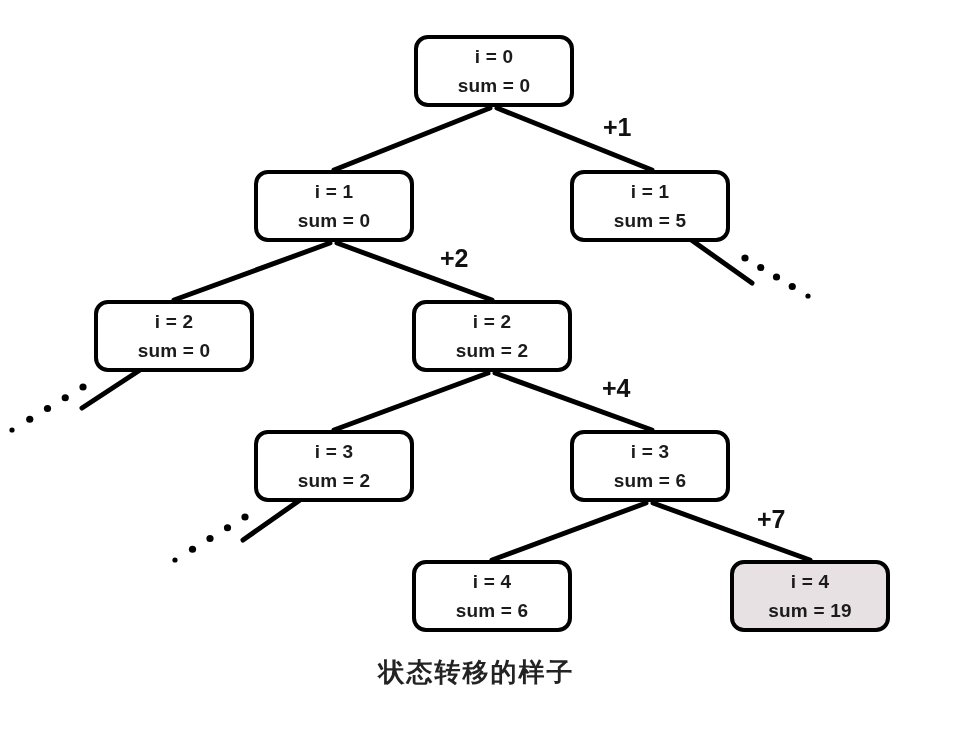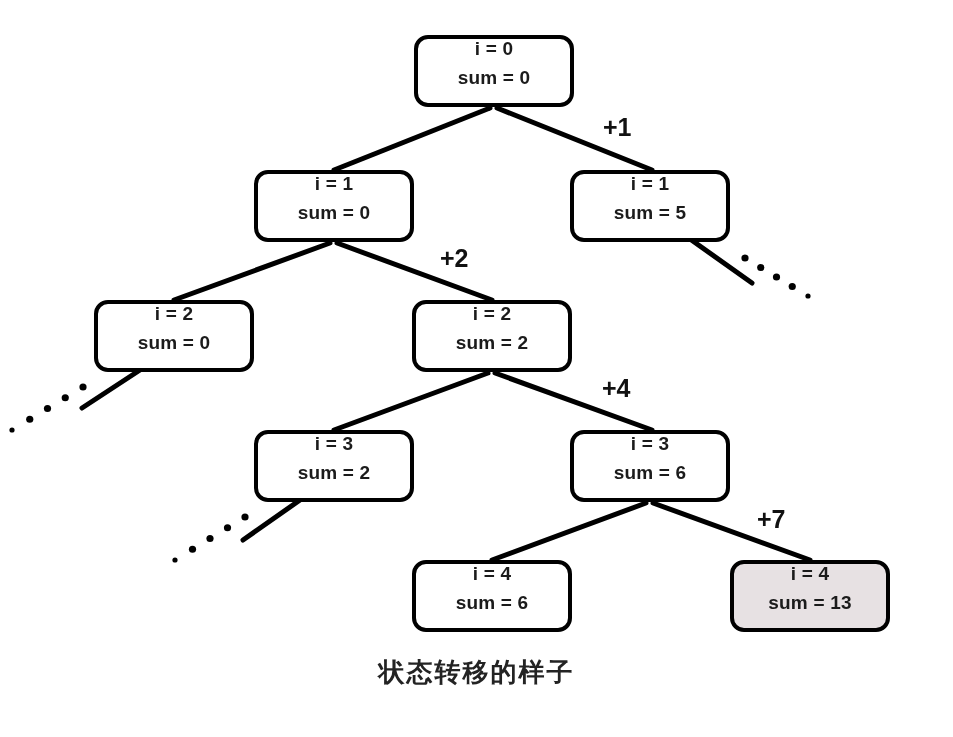--- a/index.html
+++ b/index.html
@@ -28,20 +28,21 @@
     position: absolute;
     box-sizing: border-box;
     width: 160px;
     height: 72px;
     border: 4px solid #000000;
     border-radius: 14px;
     background: #ffffff;
     display: flex;
     flex-direction: column;
     align-items: center;
+    justify-content: center;
     z-index: 3;
   }
   .node.highlight {
     background: #e7e1e3;
   }
   .node .line {
     font-size: 19px;
     font-weight: 700;
     color: #1b1b1b;
     line-height: 1.05;
@@ -139,21 +140,21 @@
       <div class="node" style="left: 570px; top: 430px;">
         <div class="line top">i = 3</div>
         <div class="line">sum = 6</div>
       </div>
       <div class="node" style="left: 412px; top: 560px;">
         <div class="line top">i = 4</div>
         <div class="line">sum = 6</div>
       </div>
       <div class="node highlight" style="left: 730px; top: 560px;">
         <div class="line top">i = 4</div>
-        <div class="line">sum = 13</div>
+        <div class="line">sum = 19</div>
       </div>
     </div>
   <div id="labels">
       <div class="edge-label" style="left: 603px; top: 113px;">+1</div>
       <div class="edge-label" style="left: 440px; top: 244px;">+2</div>
       <div class="edge-label" style="left: 602px; top: 374px;">+4</div>
       <div class="edge-label" style="left: 757px; top: 505px;">+7</div>
     </div>
 
   <div id="caption">状态转移的样子</div>

